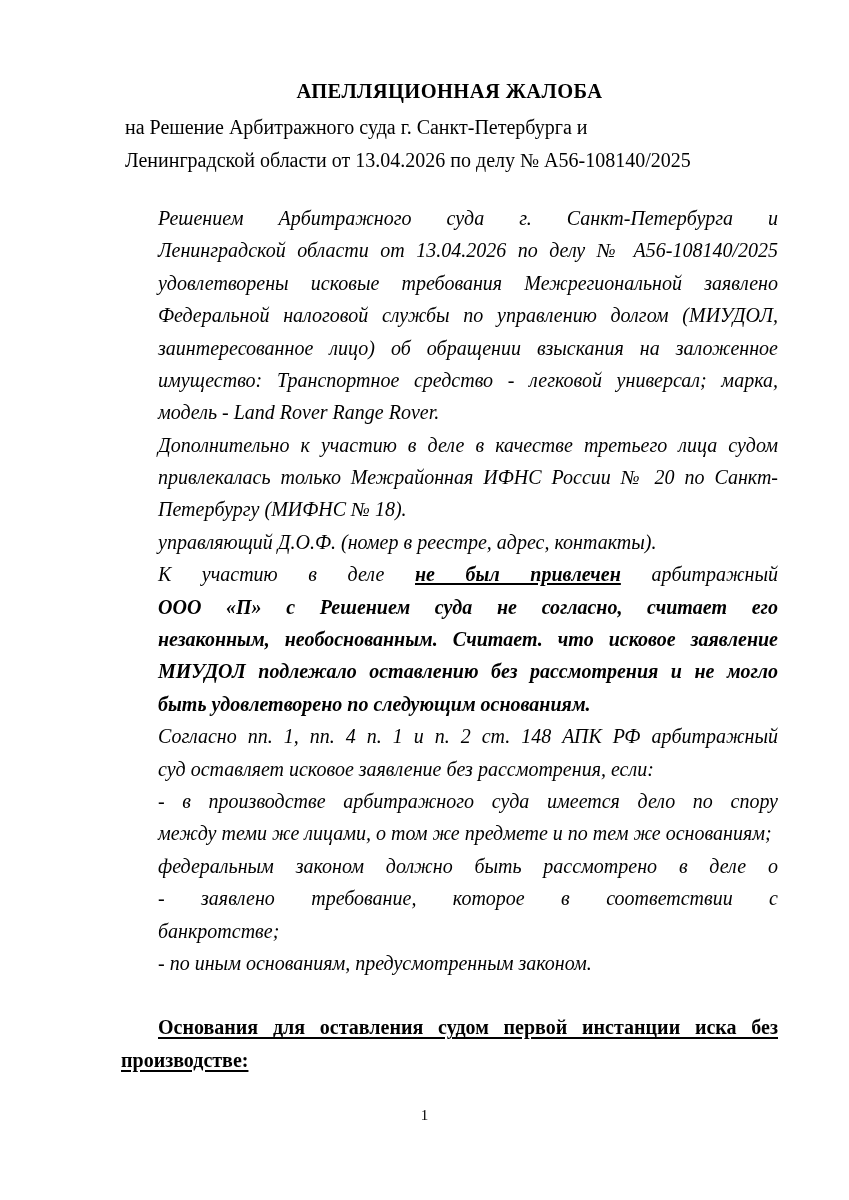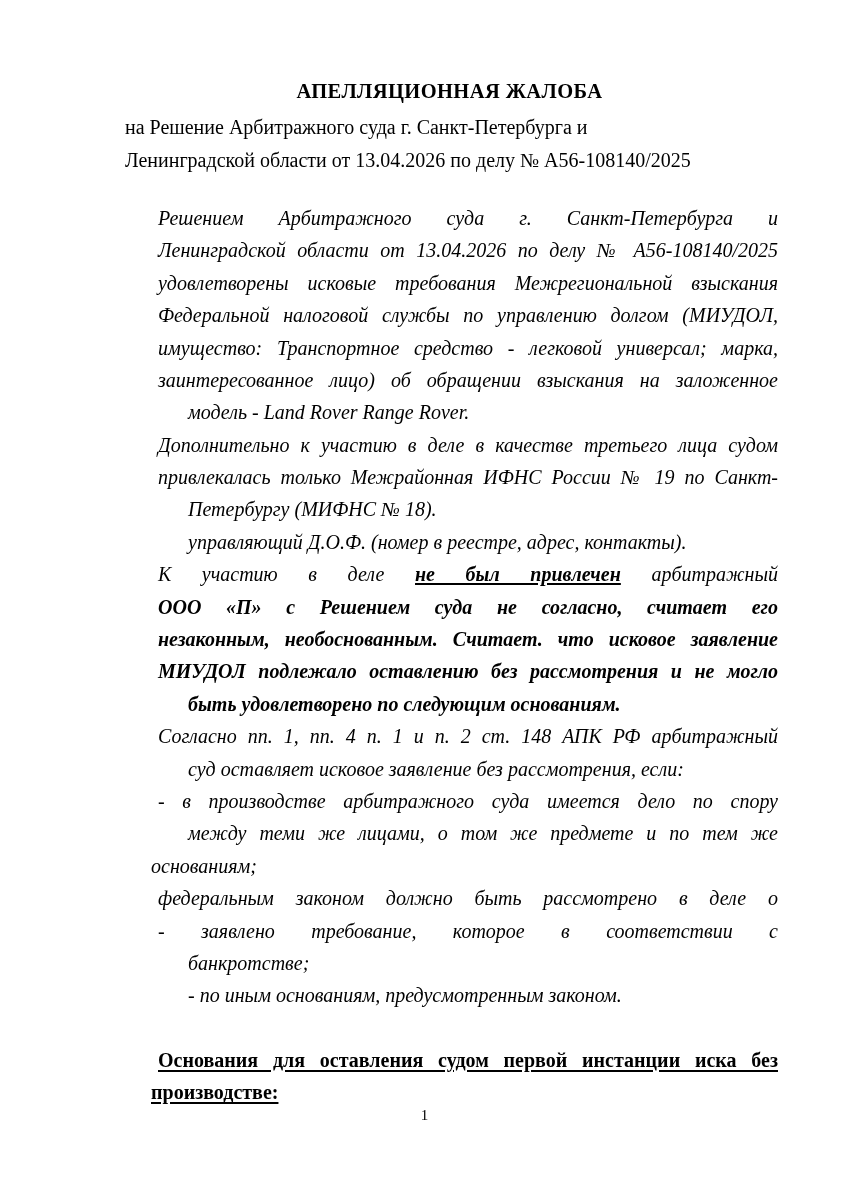--- a/index.html
+++ b/index.html
@@ -74,21 +74,20 @@
   
   .jline {
     display: block;
     text-align: justify;
     text-align-last: justify;
     white-space: pre-wrap;
   }
 
   .jline.last {
     text-align-last: left;
-    margin-left: 30px;
   }
 
   .jline.indent {
     text-indent: 37px;
   }
 
   .bu {
     font-weight: bold;
     text-decoration: underline;
     text-underline-offset: 2px;
@@ -136,30 +135,30 @@
     <div class="doc-subtitle">
       <span class="sub-line">на Решение Арбитражного суда г. Санкт-Петербурга и</span>
       <span class="sub-line">Ленинградской области от 13.04.2026 по делу № А56-108140/2025</span>
     </div>
 
     <div class="body-block">
 
       <p class="para">
         <span class="jline indent">Решением Арбитражного суда г. Санкт-Петербурга и</span>
         <span class="jline">Ленинградской области от 13.04.2026 по делу № А56-108140/2025</span>
-        <span class="jline">удовлетворены исковые требования Межрегиональной взыскания</span>
+        <span class="jline">удовлетворены исковые требования Межрегиональной заявлено</span>
         <span class="jline">Федеральной налоговой службы по управлению долгом (МИУДОЛ,</span>
+        <span class="jline">заинтересованное лицо) об обращении взыскания на заложенное</span>
         <span class="jline">имущество: Транспортное средство - легковой универсал; марка,</span>
-        <span class="jline">заинтересованное лицо) об обращении взыскания на заложенное</span>
         <span class="jline last">модель - Land Rover Range Rover.</span>
       </p>
 
       <p class="para">
         <span class="jline indent">Дополнительно к участию в деле в качестве третьего лица судом</span>
-        <span class="jline">привлекалась только Межрайонная ИФНС России № 19 по Санкт-</span>
+        <span class="jline">привлекалась только Межрайонная ИФНС России № 20 по Санкт-</span>
         <span class="jline last">Петербургу (МИФНС № 18).</span>
       </p>
 
       <p class="para">
         <span class="jline last">управляющий Д.О.Ф. (номер в реестре, адрес, контакты).</span>
         <span class="jline indent"><span>К участию в деле </span><span class="bu">не был привлечен</span><span> арбитражный</span></span>
       </p>
 
       <p class="para bold">
         <span class="jline indent">ООО «П» с Решением суда не согласно, считает его</span>

